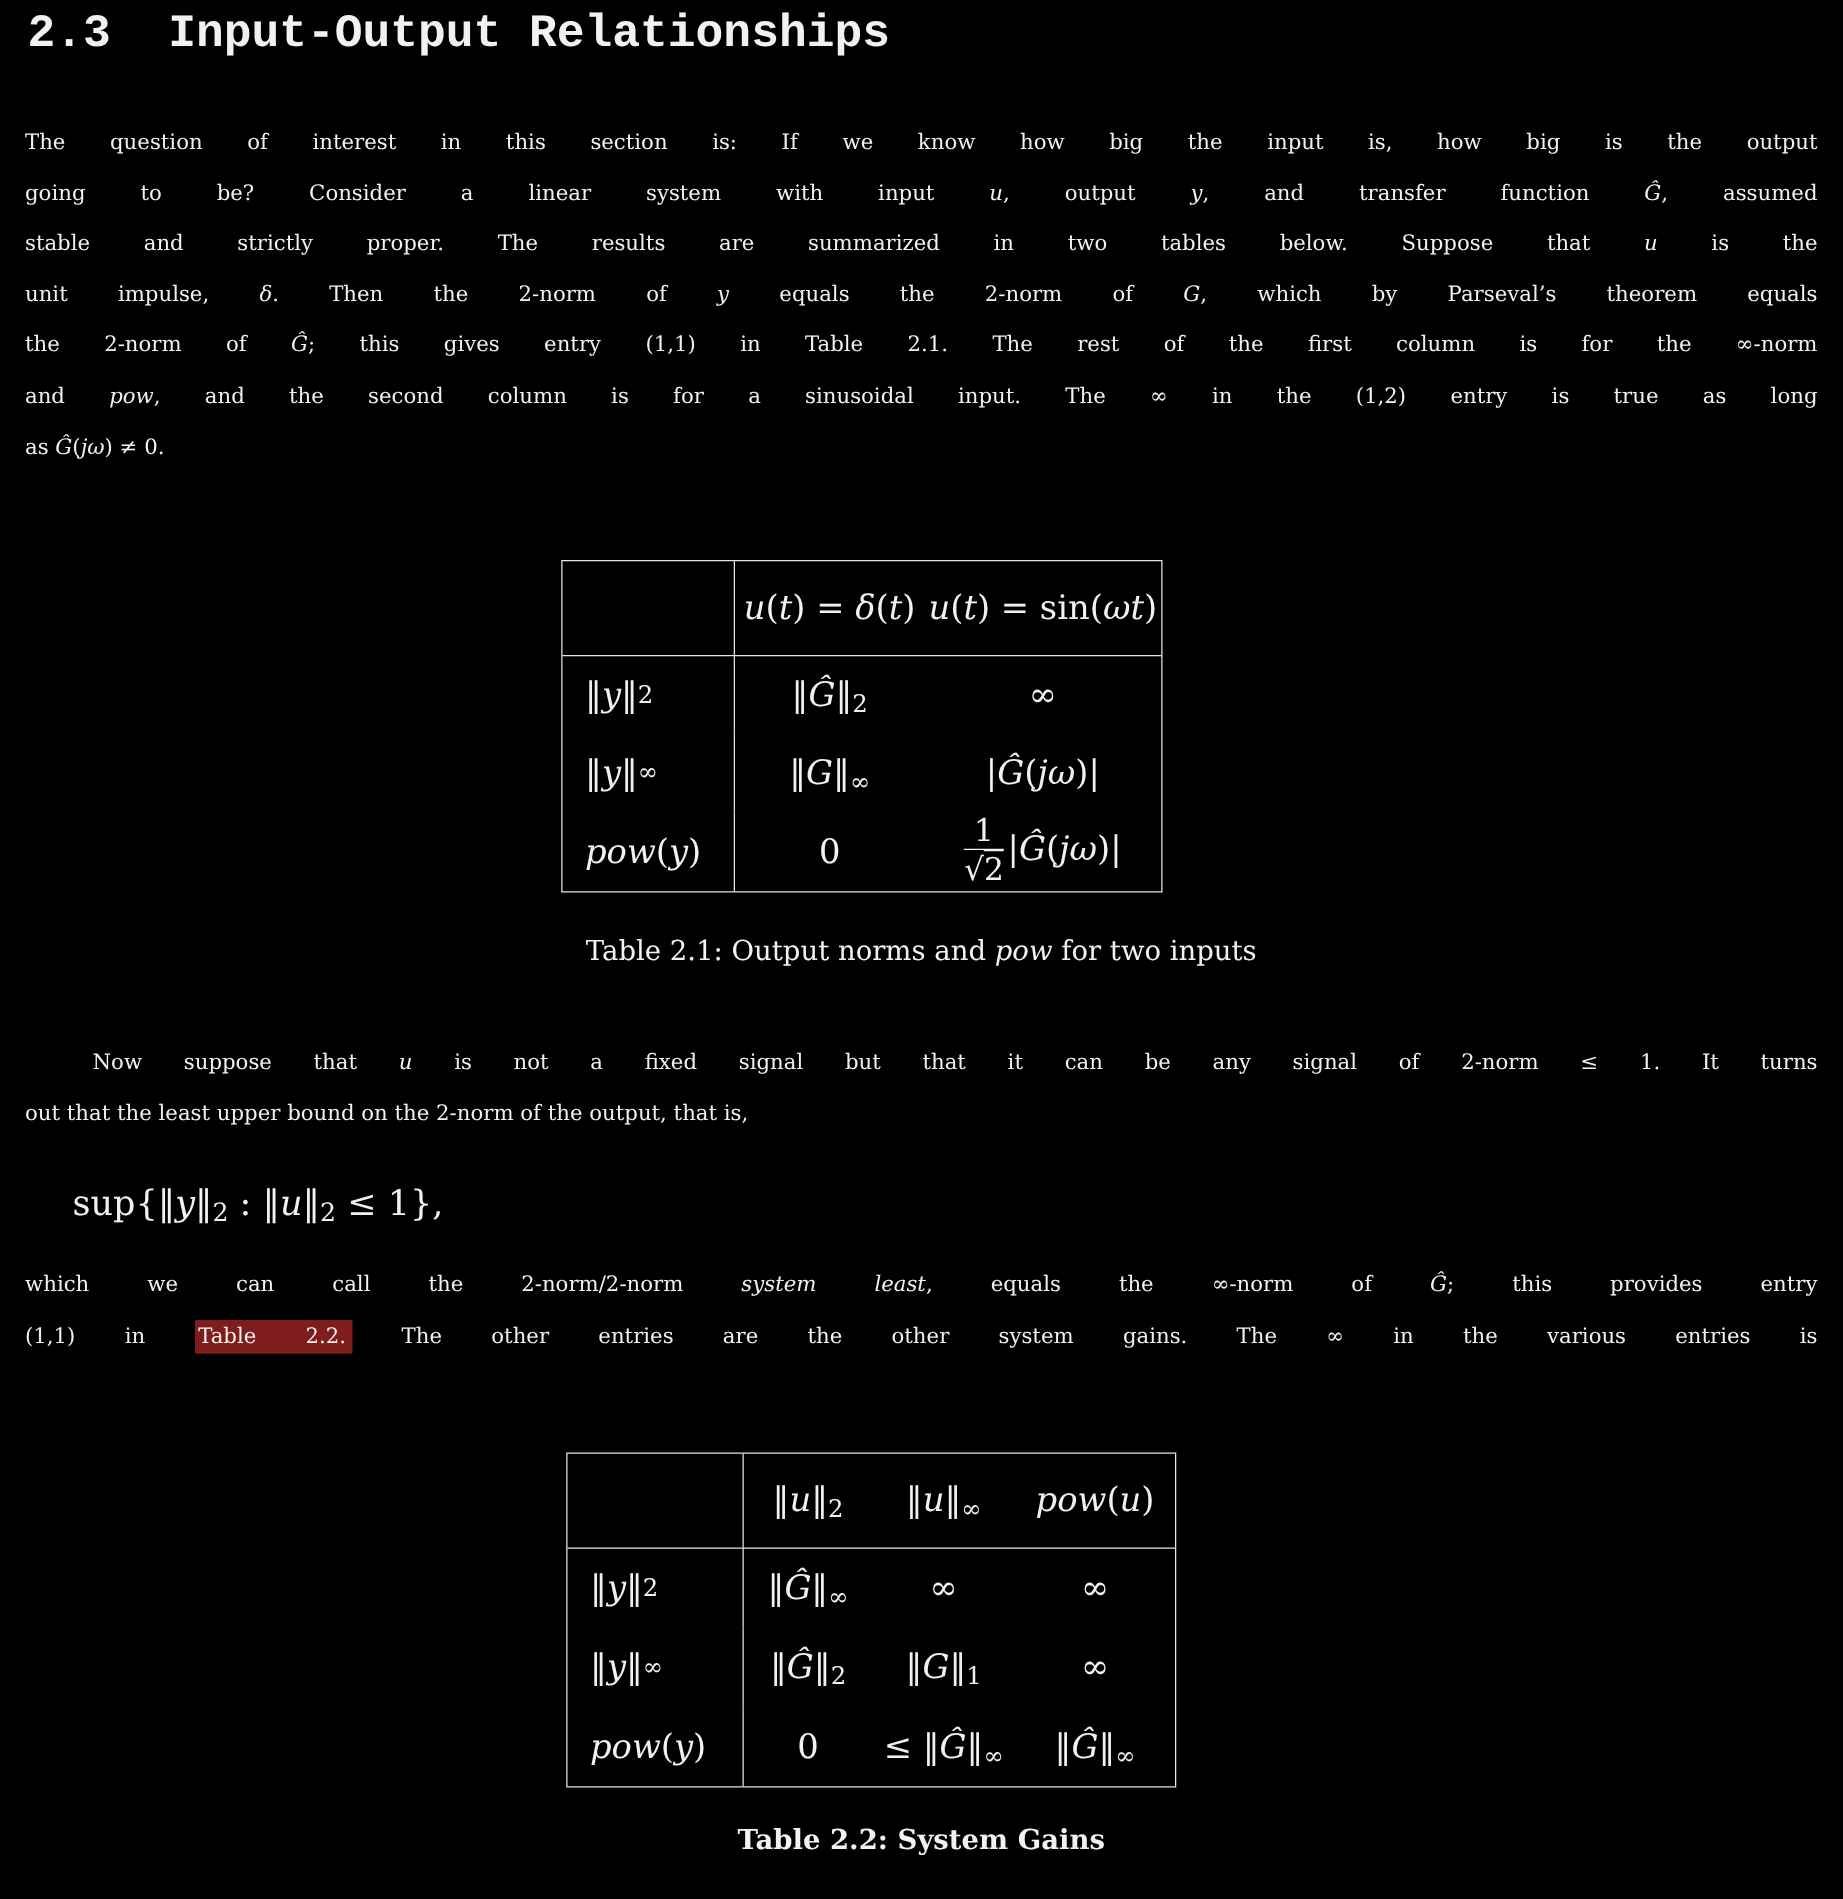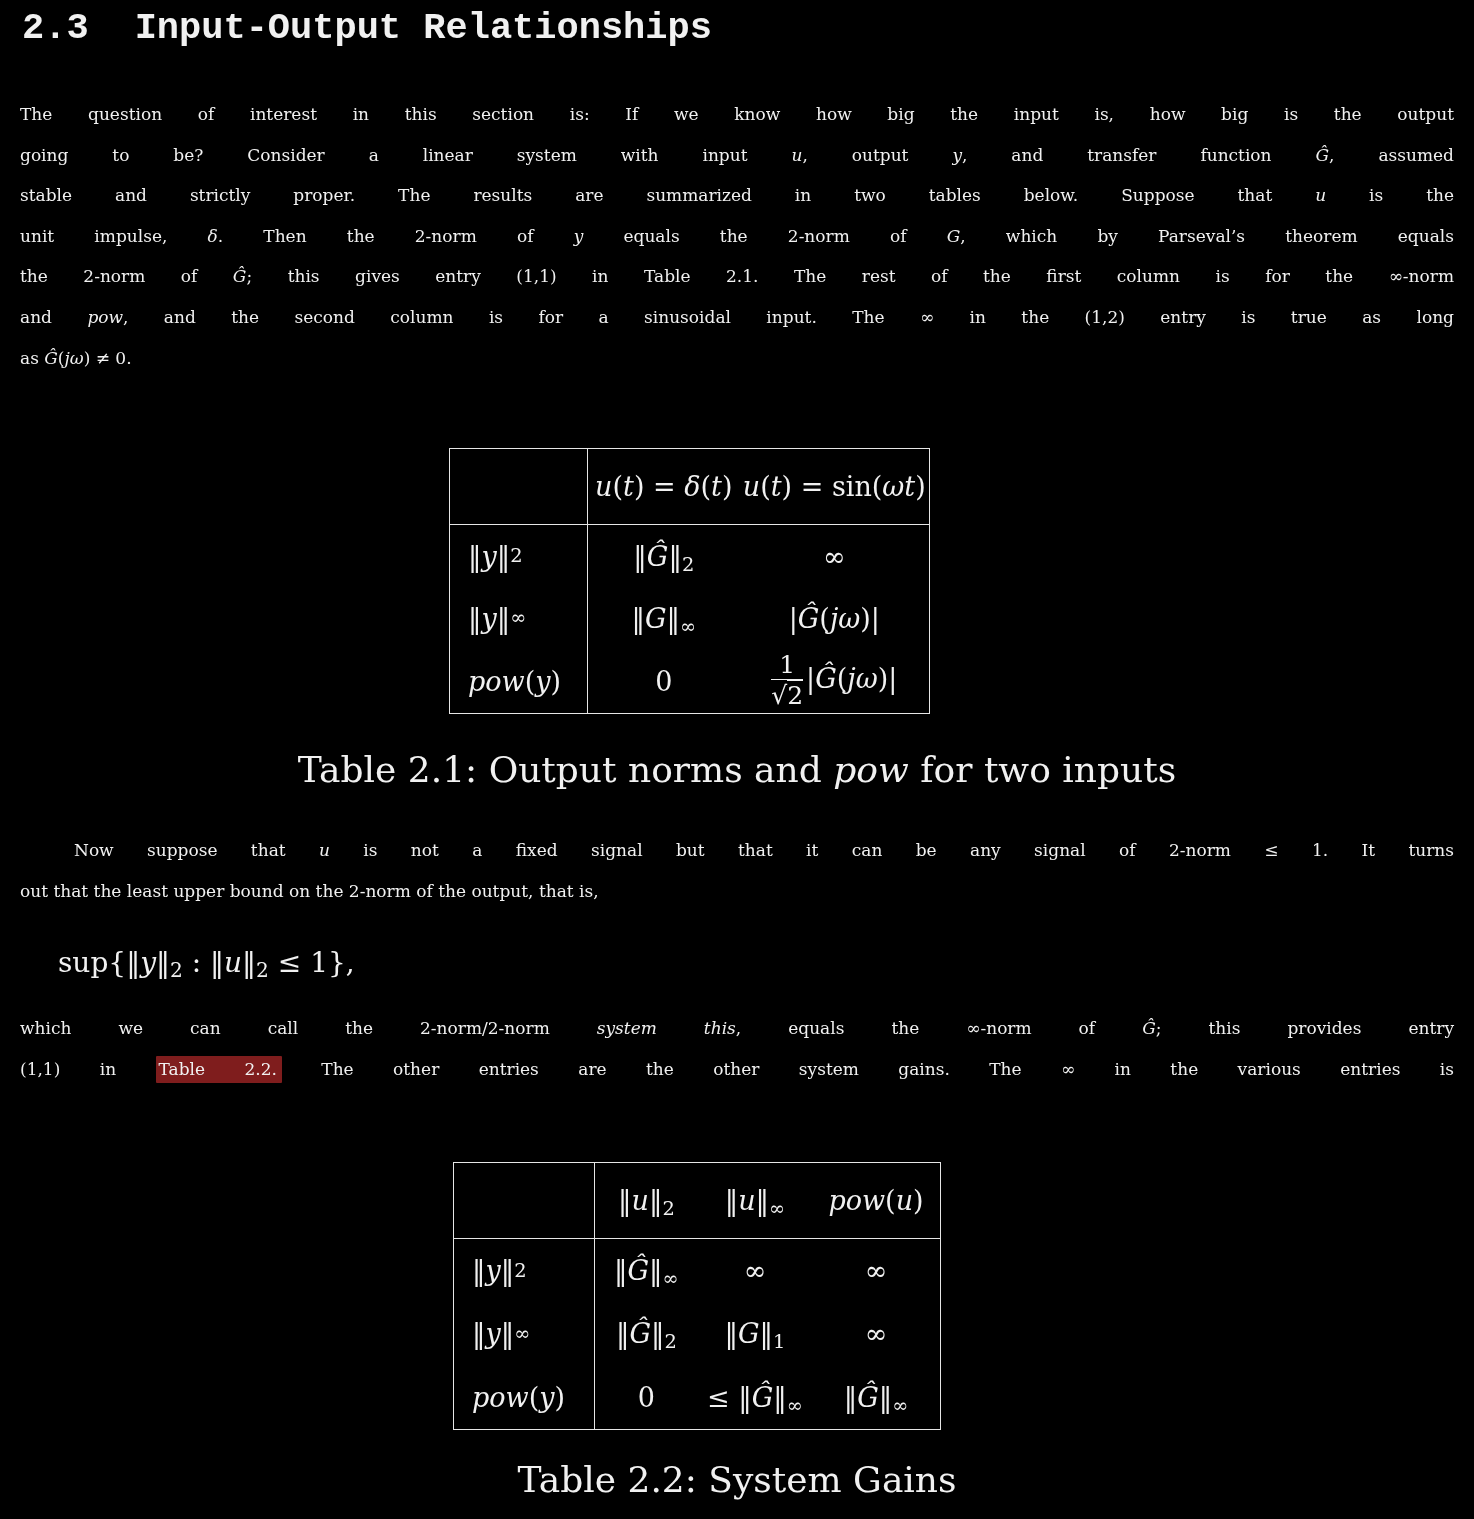--- a/index.html
+++ b/index.html
@@ -101,24 +101,24 @@
   }
   .fnum { display: block; line-height: 1.05; padding: 0 6px 1px; }
   .fden { display: block; line-height: 1.1; border-top: 1.6px solid #f1f1f1; padding-top: 2px; }
   .rbar { border-top: 1.6px solid #f1f1f1; }
 
   .caption {
     position: absolute;
     left: 0;
     width: 100%;
     text-align: center;
-    font-size: 36px;
+    font-size: 22px;
   }
   .cap1 { top: 749px; }
-  .cap2 { top: 1459px; }
+  .cap2 { top: 1459px; font-weight: bold; }
 </style>
 </head>
 <body>
 
 <div class="page">
 
   <h1 class="title">
     <span class="secnum">2.3</span><span>Input-Output Relationships</span>
   </h1>
 
@@ -164,21 +164,21 @@
   <div class="caption cap1">Table 2.1: Output norms and <i>pow</i> for two inputs</div>
 
   <div class="para p2">
     <div class="ln ind">Now suppose that <i>u</i> is not a fixed signal but that it can be any signal of 2-norm ≤ 1. It turns</div>
     <div class="ln last">out that the least upper bound on the 2-norm of the output, that is,</div>
   </div>
 
   <div class="formula">sup{‖<i>y</i>‖<sub>2</sub> : ‖<i>u</i>‖<sub>2</sub> ≤ 1},</div>
 
   <div class="para p3">
-    <div class="ln">which we can call the 2-norm/2-norm <i>system this</i>, equals the ∞-norm of <i>Ĝ</i>; this provides entry</div>
+    <div class="ln">which we can call the 2-norm/2-norm <i>system least</i>, equals the ∞-norm of <i>Ĝ</i>; this provides entry</div>
     <div class="ln">(1,1) in <span class="hl">Table 2.2.</span> The other entries are the other system gains. The ∞ in the various entries is</div>
   </div>
 
   <div class="tbl t2">
     <div class="cell vline hline"></div>
     <div class="cell hline hrow">
       <span>‖<i>u</i>‖<sub>2</sub></span>
       <span>‖<i>u</i>‖<sub>∞</sub></span>
       <span><i>pow</i>(<i>u</i>)</span>
     </div>

